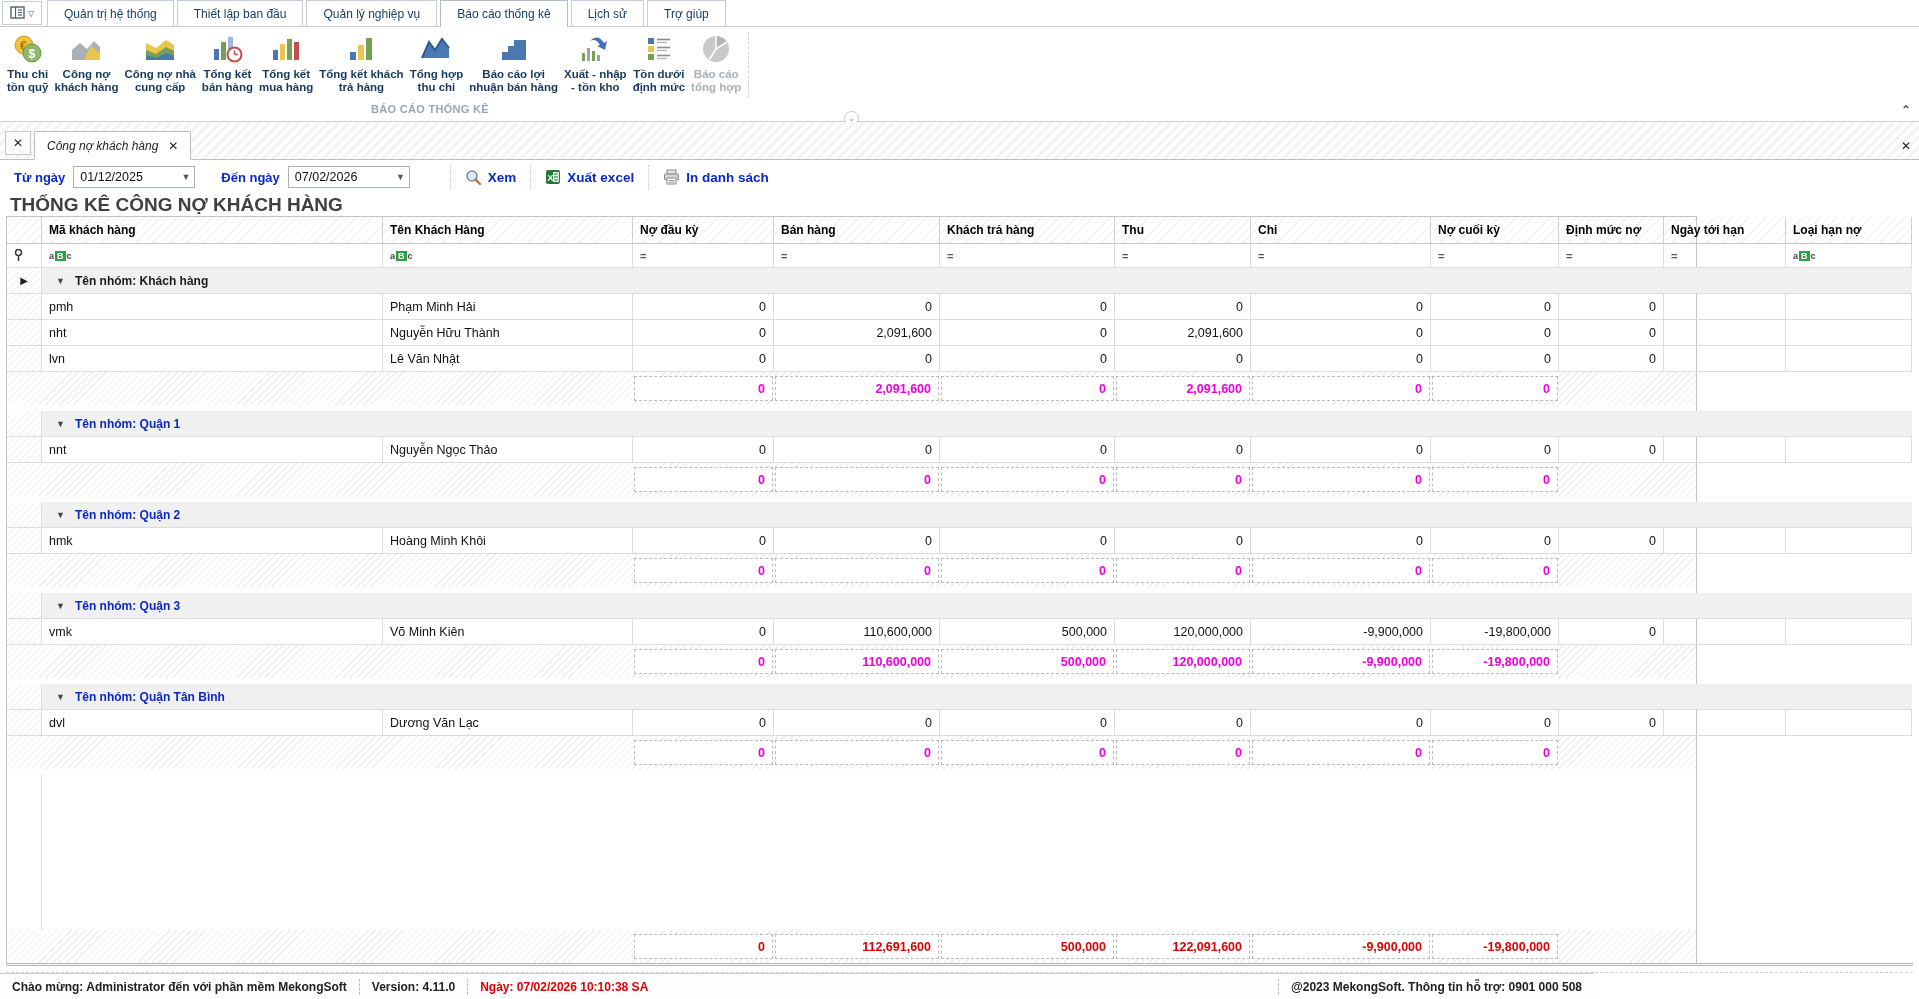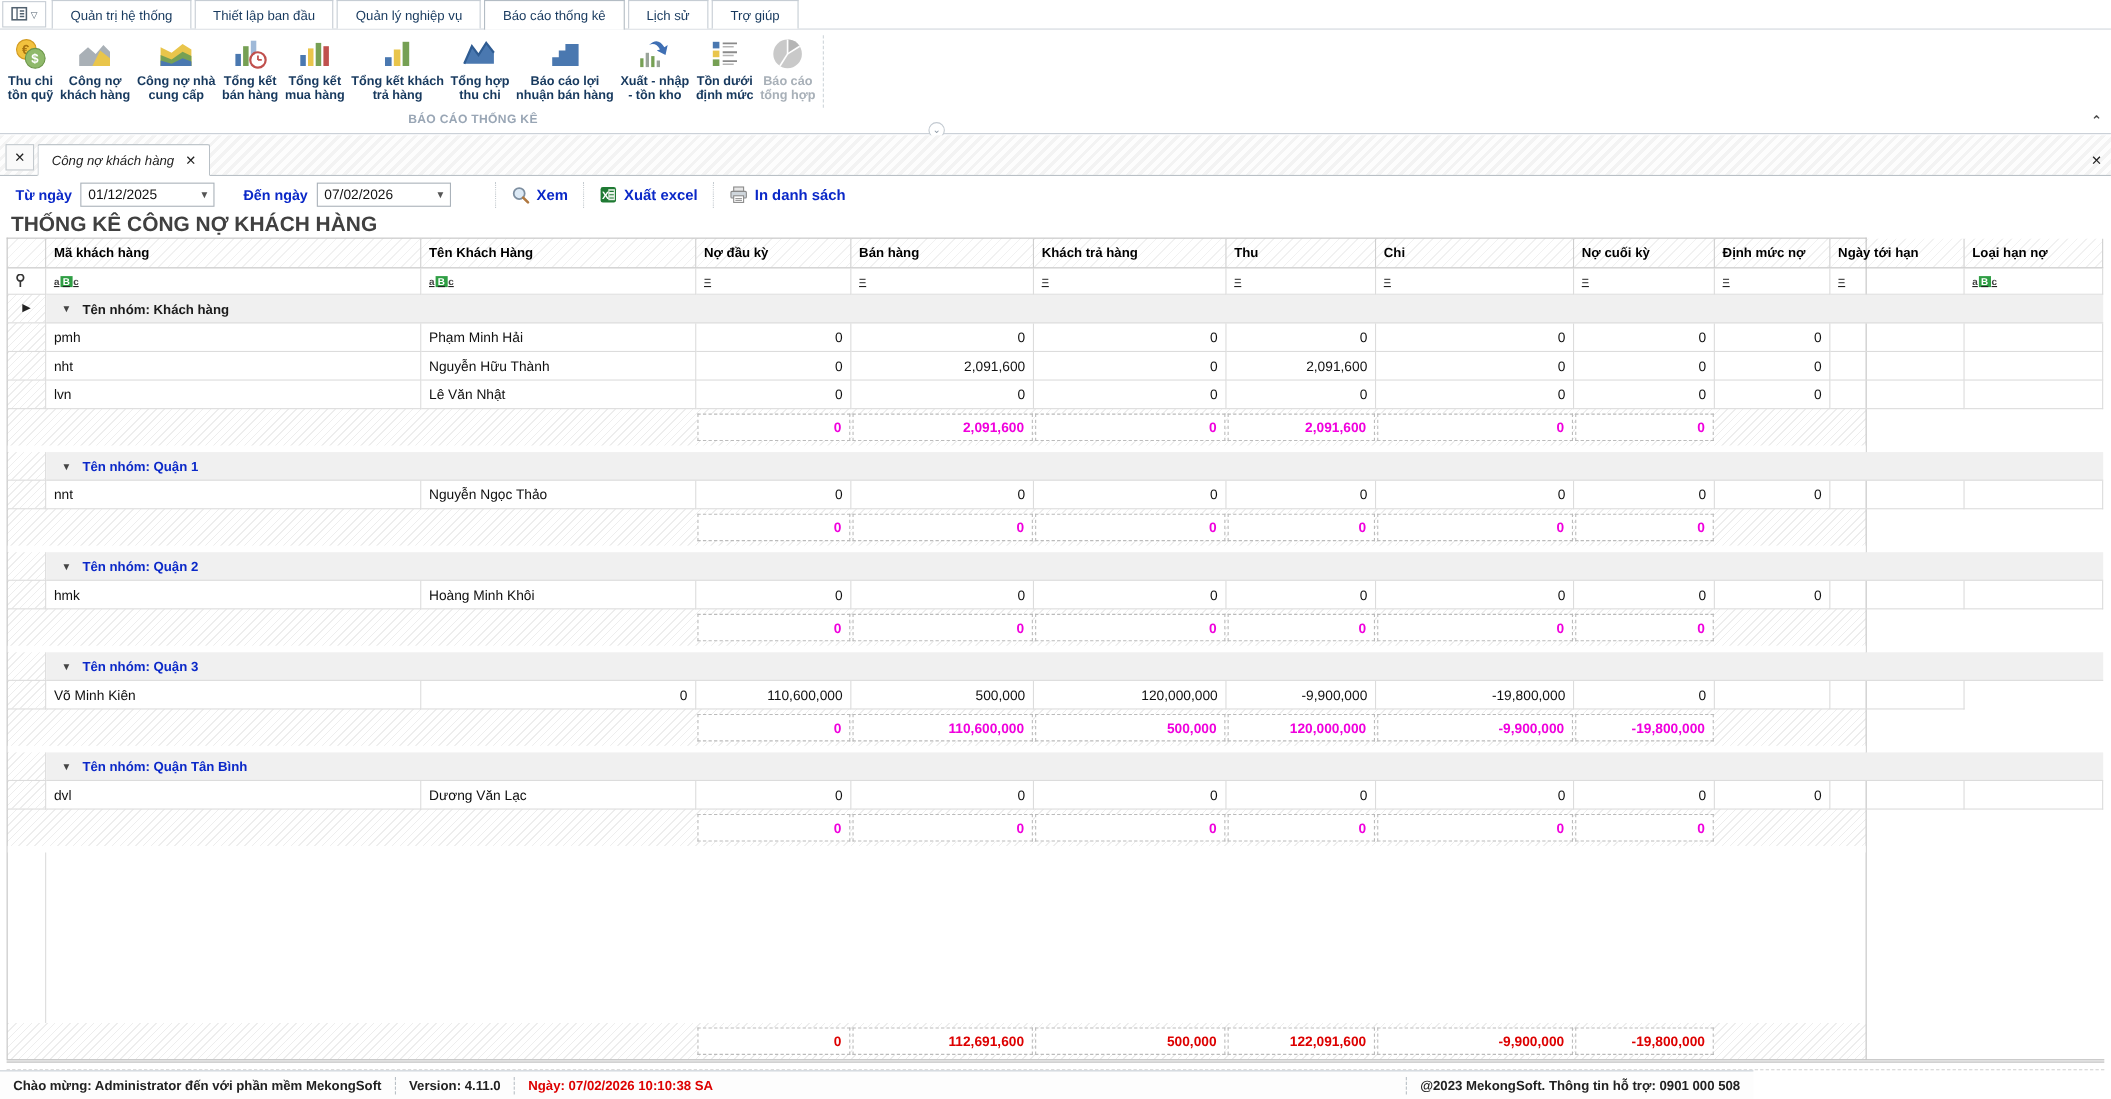--- a/index.html
+++ b/index.html
@@ -61,21 +61,21 @@
   .report-title { position:absolute; top:194px; left:10px; font-size:19px; font-weight:bold; color:#404040; }
   .grid { position:absolute; top:216px; left:6px; width:1691px; height:747px;
           border:1px solid #c4c4c4; border-bottom:none; background:#fff;
           display:flex; flex-direction:column; }
   .grow { display:grid; grid-template-columns:35px 341px 250px 141px 166px 175px 136px 180px 128px 105px 122px 126px; }
   .gc { border-right:1px solid #dcdcdc; border-bottom:1px solid #dcdcdc; padding:0 7px; display:flex;
         align-items:center; overflow:hidden; white-space:nowrap; }
   .gc.num { justify-content:flex-end; }
   .hdr .gc { height:27px; font-weight:bold; color:#000; border-right:1px solid #cfcfcf; border-bottom:1px solid #c4c4c4; }
   .hdr .gc.hatchbg { background-image:repeating-linear-gradient(135deg, rgba(120,120,120,.10) 0 1px, transparent 1px 6px); }
-  .frow .gc { height:24px;text-decoration:underline; }
+  .frow .gc { height:24px; }
   .abc { font-size:9px; font-weight:bold; color:#444; letter-spacing:0; display:flex; align-items:center; }
   .abc .g { background:#2f9e44; color:#fff; padding:0 2px; margin:0 1px; }
   .eq { color:#555; font-weight:bold; font-size:11px; }
   .grouprow { height:26px; }
   .grouprow .ind { border-right:1px solid #dcdcdc; border-bottom:1px solid #dcdcdc; display:flex;
                    align-items:center; justify-content:center; color:#222; font-size:10px; }
   .grouprow .gname { background:#f0f0f0; border-bottom:1px solid #dcdcdc; display:flex; align-items:center;
                      gap:10px; padding-left:14px; font-weight:bold; }
   .gname .tri { font-size:9px; color:#444; }
   .gname.blue { color:#0a28c8; }
@@ -438,20 +438,21 @@
     <div class="spacer"></div>
     <div class="grow grouprow">
       <div class="ind hatch"></div>
       <div class="gname blue" style="grid-column: 2 / 13;">
         <div class="tri">▼</div>
         <div>Tên nhóm: Quận 3</div>
       </div>
     </div>
     <div class="grow datarow">
       <div class="gc hatch"></div>
+      <div class="gc">vmk</div>
       <div class="gc">Võ Minh Kiên</div>
       <div class="gc num">0</div>
       <div class="gc num">110,600,000</div>
       <div class="gc num">500,000</div>
       <div class="gc num">120,000,000</div>
       <div class="gc num">-9,900,000</div>
       <div class="gc num">-19,800,000</div>
       <div class="gc num">0</div>
       <div class="gc"></div>
       <div class="gc"></div>

